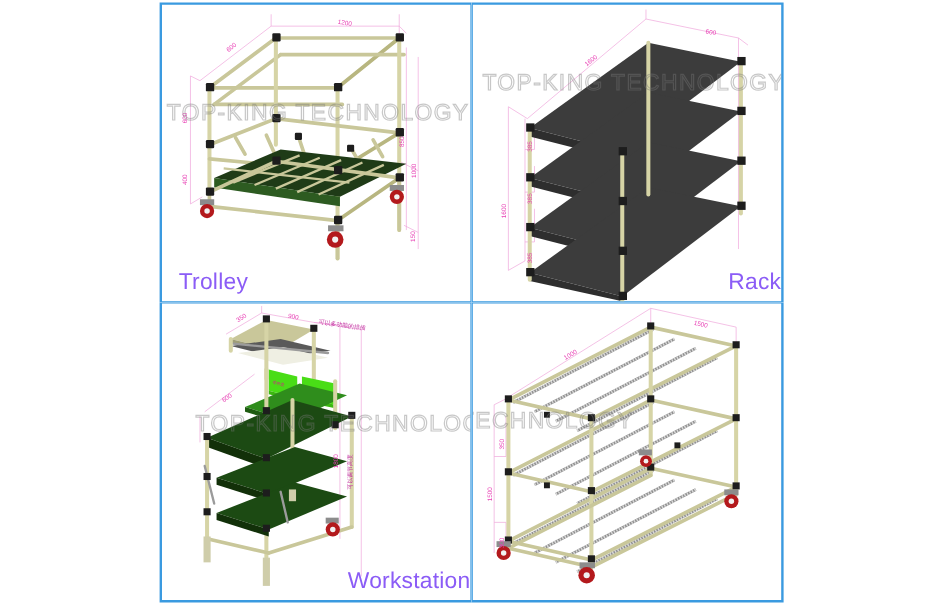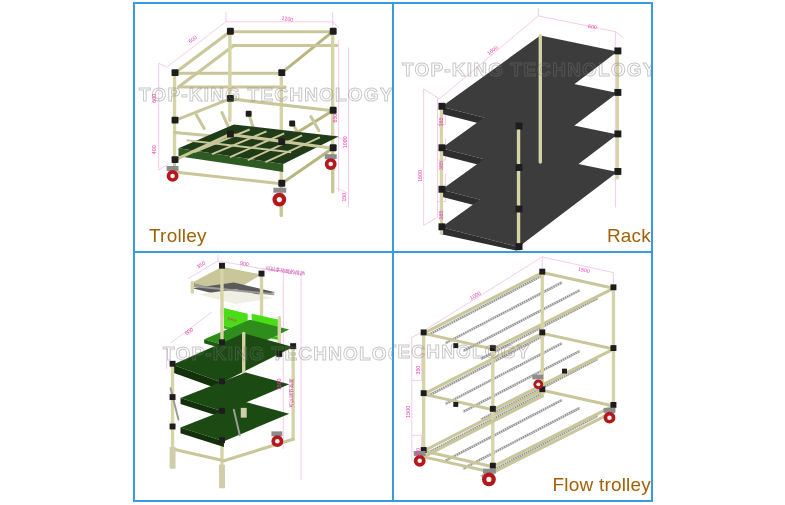--- a/index.html
+++ b/index.html
@@ -28,35 +28,35 @@
   }
   .panel.tl{border-right-width:1px;border-bottom-width:1px;}
   .panel.tr{border-left-width:1px;border-bottom-width:1px;}
   .panel.bl{border-right-width:1px;border-top-width:1px;}
   .panel.br{border-left-width:1px;border-top-width:1px;}
 
   .caption{
     position:absolute;
     bottom:4px;
     font-size:19px;
-    color:#a16207;
+    color:#8b5cf6;
     letter-spacing:.2px;
     white-space:nowrap;
     z-index:40;
     margin-top:12px;
   }
   .cap-left{left:14px;}
   .cap-right{right:0;}
 
   
   .wm{
     position:absolute;
     z-index:30;
     font-size:20px;
-    font-weight:bold;
+    font-weight:normal;
     letter-spacing:1.2px;
     color:transparent;
     -webkit-text-stroke:1px rgba(120,120,120,.55);
     white-space:nowrap;
     pointer-events:none;
     opacity:.75;
   }
 
   
   .scene{position:absolute;inset:0;}
@@ -356,20 +356,21 @@
           <text class="dimtxt" transform="translate(64,16) rotate(-32)">350</text>
           <text class="dimtxt" transform="translate(106,12) rotate(10)">900</text>
           <text class="dimtxt" transform="translate(52,84) rotate(-34)">600</text>
           <text class="dimtxt" transform="translate(148,140) rotate(-90)">1800</text>
 
           <text class="cntxt" transform="translate(132,17) rotate(8)">可以多功能的排插</text>
           <text class="cntxt" transform="translate(160,158) rotate(-90)">可以调节高度</text>
         </svg>
         <div class="wm" style="left:28px;top:90px;font-size:19px;">TOP-KING TECHNOLOGY</div>
       </div>
+      <div class="caption cap-right">Workstation</div>
     </div>
 
     <div class="panel br">
       <div class="scene">
         <svg class="draw" viewBox="0 0 260 252" preserveAspectRatio="none">
           <g>
             <path class="dimline" d="M26 82 L150 4 L222 20"></path>
             <path class="dimline" d="M150 4 L150 46"></path>
             <path class="dimline" d="M222 20 L222 56"></path>
             <path class="dimline" d="M18 86 L18 212 M18 86 L26 82"></path>
@@ -477,17 +478,16 @@
           </g>
 
           <text class="dimtxt" transform="translate(78,48) rotate(-30)">1000</text>
           <text class="dimtxt" transform="translate(186,18) rotate(12)">1500</text>
           <text class="dimtxt" transform="translate(16,168) rotate(-90)">1500</text>
           <text class="dimtxt" transform="translate(26,124) rotate(-90)">350</text>
           <text class="dimtxt" transform="translate(26,208) rotate(-90)">300</text>
         </svg>
         <div class="wm" style="left:-118px;top:88px;font-size:19px;">TOP-KING TECHNOLOGY</div>
       </div>
-      <div class="caption cap-right">Flow trolley</div>
     </div>
 
   </div>
 </div>
 
 </body></html>

